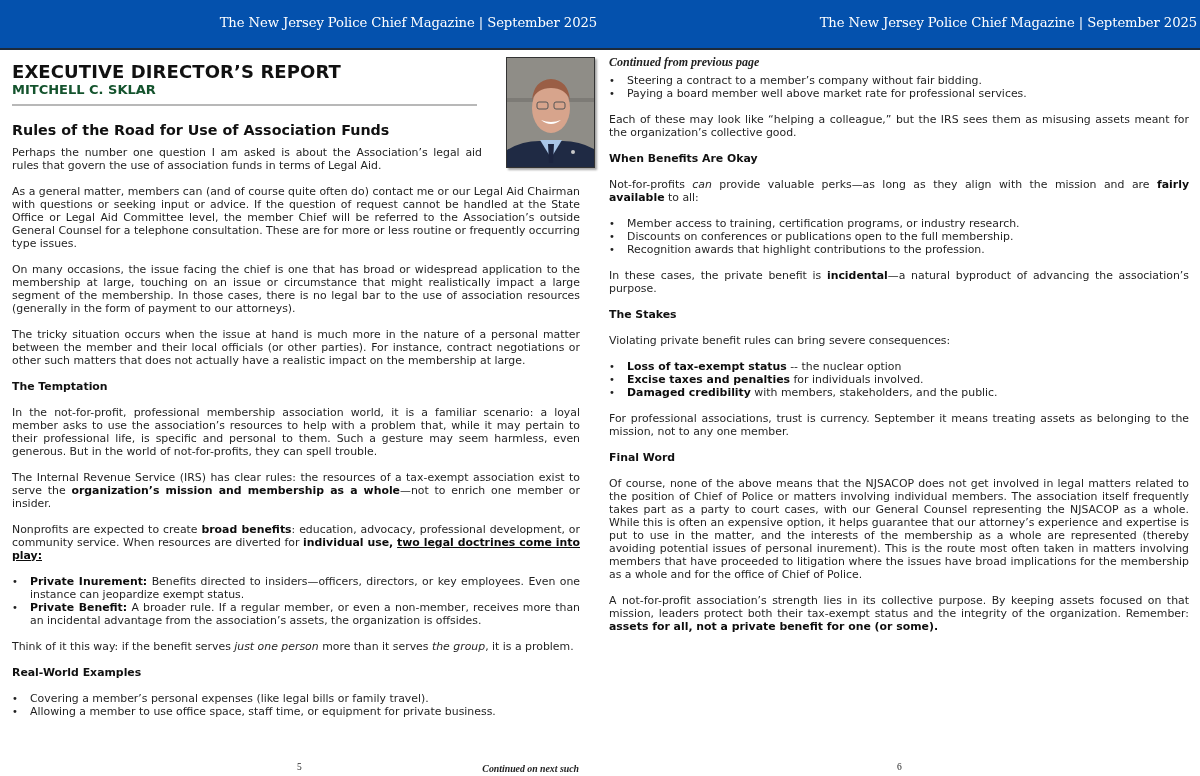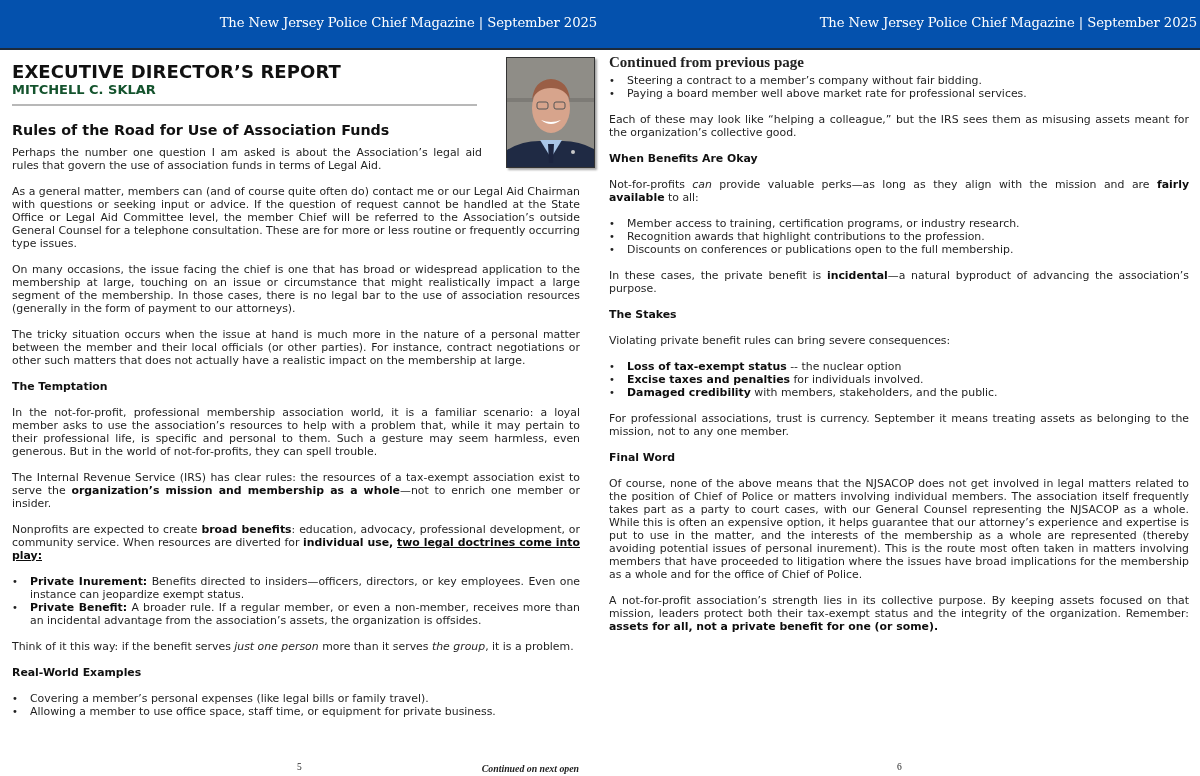--- a/index.html
+++ b/index.html
@@ -67,22 +67,22 @@
   li { position: relative; padding-left: 18px; }
   li::before {
     content: "•"; position: absolute; left: 0; top: 0;
     font-size: 10px;
   }
   b { font-weight: bold; color: #0d0d0d; }
   i { font-style: italic; }
   u { text-decoration: underline; }
 
   .cont-from {
-    font-family: "Liberation Serif", serif; font-weight: bold;
-    font-size: 15px; line-height: 12px; margin-bottom: 6px; color: #222;
+    font-family: "Liberation Serif", serif; font-style: italic; font-weight: bold;
+    font-size: 12px; line-height: 12px; margin-bottom: 6px; color: #222;
   }
   .footer-num {
     position: absolute; top: 710px;
     font-family: "Liberation Serif", serif; font-size: 9.5px; color: #222;
   }
   .cont-next {
     position: absolute; top: 711px; right: 21px;
     font-family: "Liberation Serif", serif; font-style: italic; font-weight: bold;
     font-size: 9.8px; color: #222;
   }
@@ -139,41 +139,41 @@
     <p><span>Think of it this way: if the benefit serves </span><i>just one person</i><span> more than it serves </span><i>the group</i><span>, it is a problem.</span></p>
 
     <div class="heading">Real-World Examples</div>
     <ul>
       <li>Covering a member’s personal expenses (like legal bills or family travel).</li>
       <li>Allowing a member to use office space, staff time, or equipment for private business.</li>
     </ul>
   </div>
 
   <div class="footer-num" style="left:297px;">5</div>
-  <div class="cont-next">Continued on next open</div>
+  <div class="cont-next">Continued on next such</div>
 </div>
 
 <div class="page right">
   <div class="content-right">
     <div class="cont-from">Continued from previous page</div>
 
     <ul>
       <li>Steering a contract to a member’s company without fair bidding.</li>
       <li>Paying a board member well above market rate for professional services.</li>
     </ul>
 
     <p>Each of these may look like “helping a colleague,” but the IRS sees them as misusing assets meant for the organization’s collective good.</p>
 
     <div class="heading">When Benefits Are Okay</div>
     <p><span>Not-for-profits </span><i>can</i><span> provide valuable perks—as long as they align with the mission and are </span><b>fairly available</b><span> to all:</span></p>
 
     <ul>
       <li>Member access to training, certification programs, or industry research.</li>
+      <li>Discounts on conferences or publications open to the full membership.</li>
       <li>Recognition awards that highlight contributions to the profession.</li>
-      <li>Discounts on conferences or publications open to the full membership.</li>
     </ul>
 
     <p><span>In these cases, the private benefit is </span><b>incidental</b><span>—a natural byproduct of advancing the association’s purpose.</span></p>
 
     <div class="heading">The Stakes</div>
     <p>Violating private benefit rules can bring severe consequences:</p>
 
     <ul>
       <li><b>Loss of tax-exempt status</b><span> -- the nuclear option</span></li>
       <li><b>Excise taxes and penalties</b><span> for individuals involved.</span></li>

